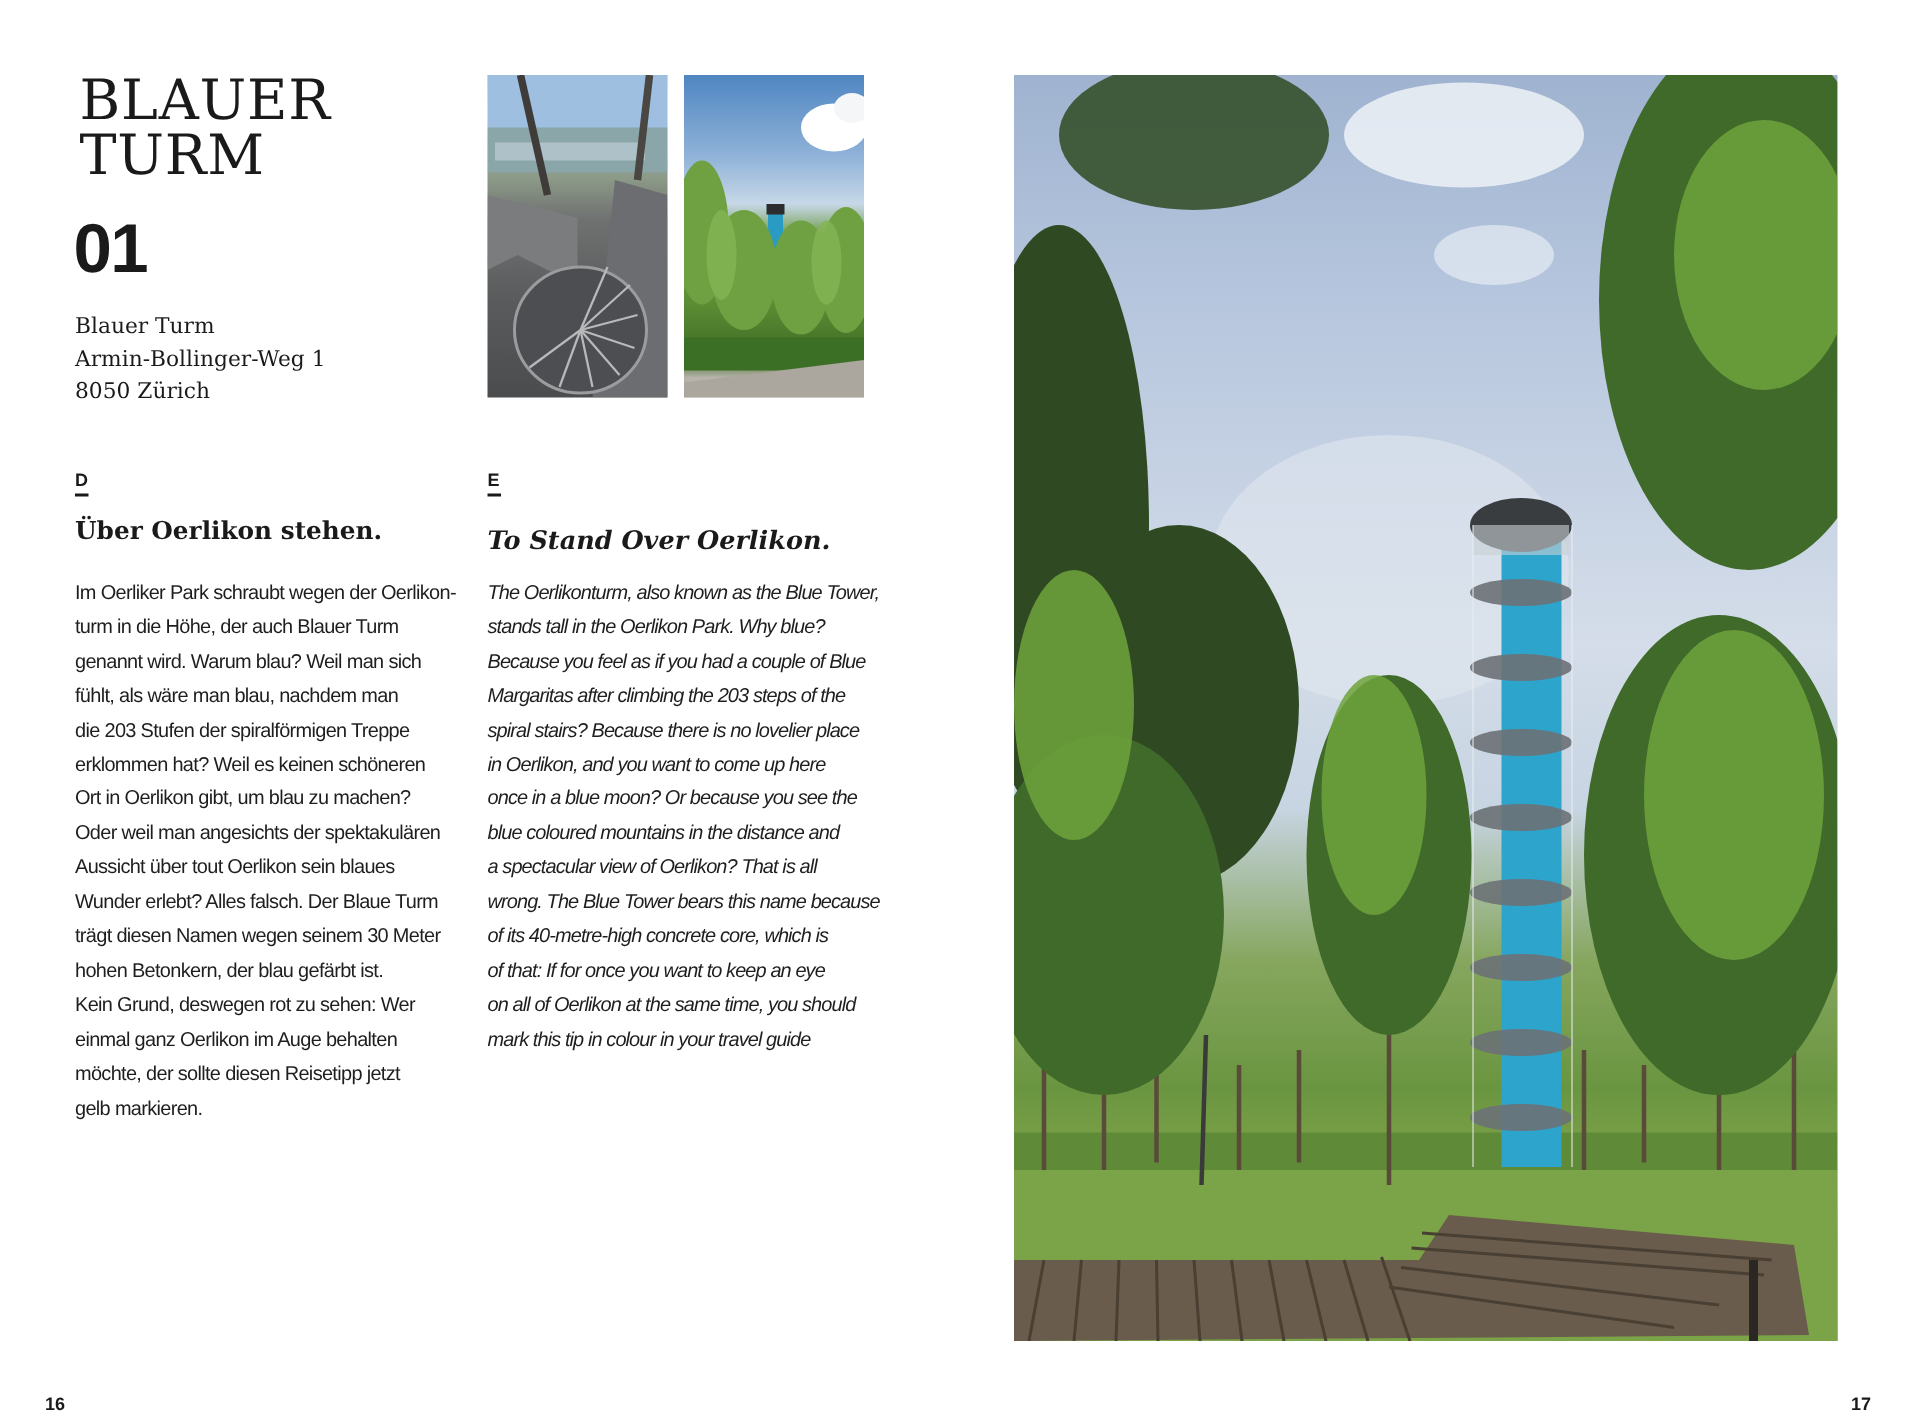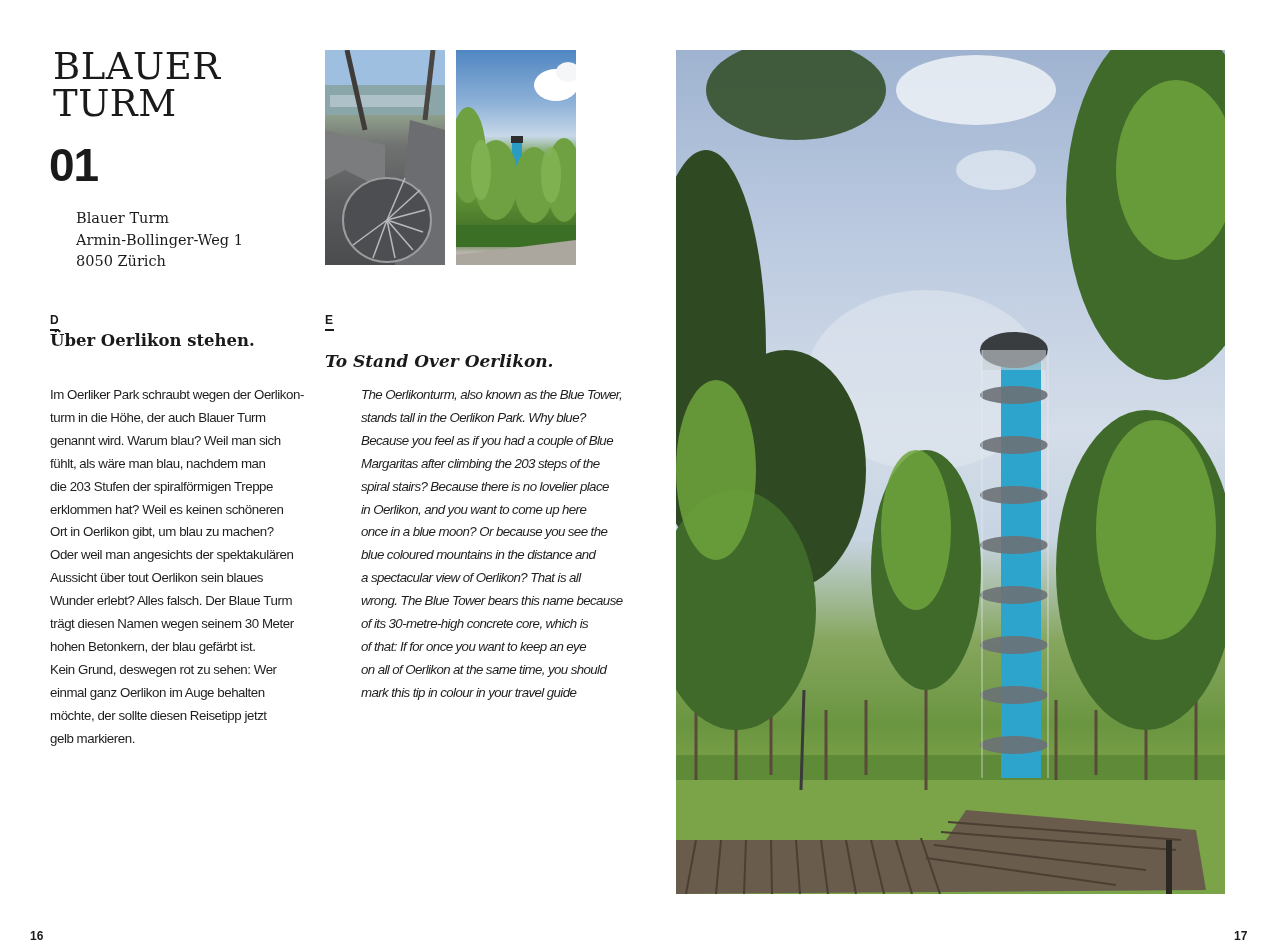--- a/index.html
+++ b/index.html
@@ -11,21 +11,21 @@
   .title {
     left:49px; top:44px; font-family:"DejaVu Serif", serif; font-size:37px; line-height:37px;
     font-weight:400; letter-spacing:0.5px; margin:4px; color:#1a1a1a;
   }
   .title span { display:block; }
   .number {
     left:49px; top:140px; font-family:"Liberation Sans", sans-serif; font-weight:700;
     font-size:46px; line-height:50px; color:#1a1a1a; letter-spacing:-1px;text-align:center;
   }
   .address {
-    left:50px; top:208px; font-family:"DejaVu Serif", serif; font-size:14.5px; line-height:21.5px; color:#1a1a1a;margin-left:26px;
+    left:50px; top:208px; font-family:"DejaVu Serif", serif; font-size:14.5px; line-height:21.5px; color:#1a1a1a;
   }
   .address span { display:block; }
   .lang {
     font-family:"Liberation Sans", sans-serif; font-weight:700; font-size:12px; line-height:14px;
     color:#1a1a1a;
   }
   .lang::after { content:""; display:block; width:9px; height:1.5px; background:#1a1a1a; margin-top:2px; }
   .subtitle {
     font-family:"DejaVu Serif", serif; font-size:17px; line-height:22px; font-weight:700; color:#1a1a1a;
     margin:0;
@@ -114,21 +114,21 @@
     <g fill="#85b555" opacity="0.8">
       <ellipse cx="25" cy="120" rx="10" ry="30"></ellipse>
       <ellipse cx="95" cy="125" rx="10" ry="28"></ellipse>
     </g>
     <rect x="0" y="175" width="120" height="22" fill="#3c6f26"></rect>
     <path d="M0 215 L0 205 L120 190 L120 215 Z" fill="#aba69e"></path>
   </svg>
 </div>
 
 <div class="abs lang" style="left:50px;top:313px;">D</div>
-<h2 class="abs subtitle de" style="left:50px;top:330px;">Über Oerlikon stehen.</h2>
+<h2 class="abs subtitle de" style="left:50px;top:343px;">Über Oerlikon stehen.</h2>
 <div class="abs body-text de" style="left:50px;top:384px;">
   <span>Im Oerliker Park schraubt wegen der Oerlikon-</span>
   <span>turm in die Höhe, der auch Blauer Turm</span>
   <span>genannt wird. Warum blau? Weil man sich</span>
   <span>fühlt, als wäre man blau, nachdem man</span>
   <span>die 203 Stufen der spiralförmigen Treppe</span>
   <span>erklommen hat? Weil es keinen schöneren</span>
   <span>Ort in Oerlikon gibt, um blau zu machen?</span>
   <span>Oder weil man angesichts der spektakulären</span>
   <span>Aussicht über tout Oerlikon sein blaues</span>
@@ -136,32 +136,32 @@
   <span>trägt diesen Namen wegen seinem 30 Meter</span>
   <span>hohen Betonkern, der blau gefärbt ist.</span>
   <span>Kein Grund, deswegen rot zu sehen: Wer</span>
   <span>einmal ganz Oerlikon im Auge behalten</span>
   <span>möchte, der sollte diesen Reisetipp jetzt</span>
   <span>gelb markieren.</span>
 </div>
 
 <div class="abs lang" style="left:325px;top:313px;">E</div>
 <h2 class="abs subtitle en" style="left:325px;top:350px;">To Stand Over Oerlikon.</h2>
-<div class="abs body-text en" style="left:325px;top:384px;margin-left:36px;">
+<div class="abs body-text en" style="left:325px;top:384px;">
   <span>The Oerlikonturm, also known as the Blue Tower,</span>
   <span>stands tall in the Oerlikon Park. Why blue?</span>
   <span>Because you feel as if you had a couple of Blue</span>
   <span>Margaritas after climbing the 203 steps of the</span>
   <span>spiral stairs? Because there is no lovelier place</span>
   <span>in Oerlikon, and you want to come up here</span>
   <span>once in a blue moon? Or because you see the</span>
   <span>blue coloured mountains in the distance and</span>
   <span>a spectacular view of Oerlikon? That is all</span>
   <span>wrong. The Blue Tower bears this name because</span>
-  <span>of its 30-metre-high concrete core, which is</span>
+  <span>of its 40-metre-high concrete core, which is</span>
   <span>of that: If for once you want to keep an eye</span>
   <span>on all of Oerlikon at the same time, you should</span>
   <span>mark this tip in colour in your travel guide</span>
 </div>
 
 <div class="abs page-num" style="left:30px;top:909px;">16</div>
 
 <div class="abs photo main-photo">
   <svg width="549" height="844" viewBox="0 0 549 844" xmlns="http://www.w3.org/2000/svg">
 

